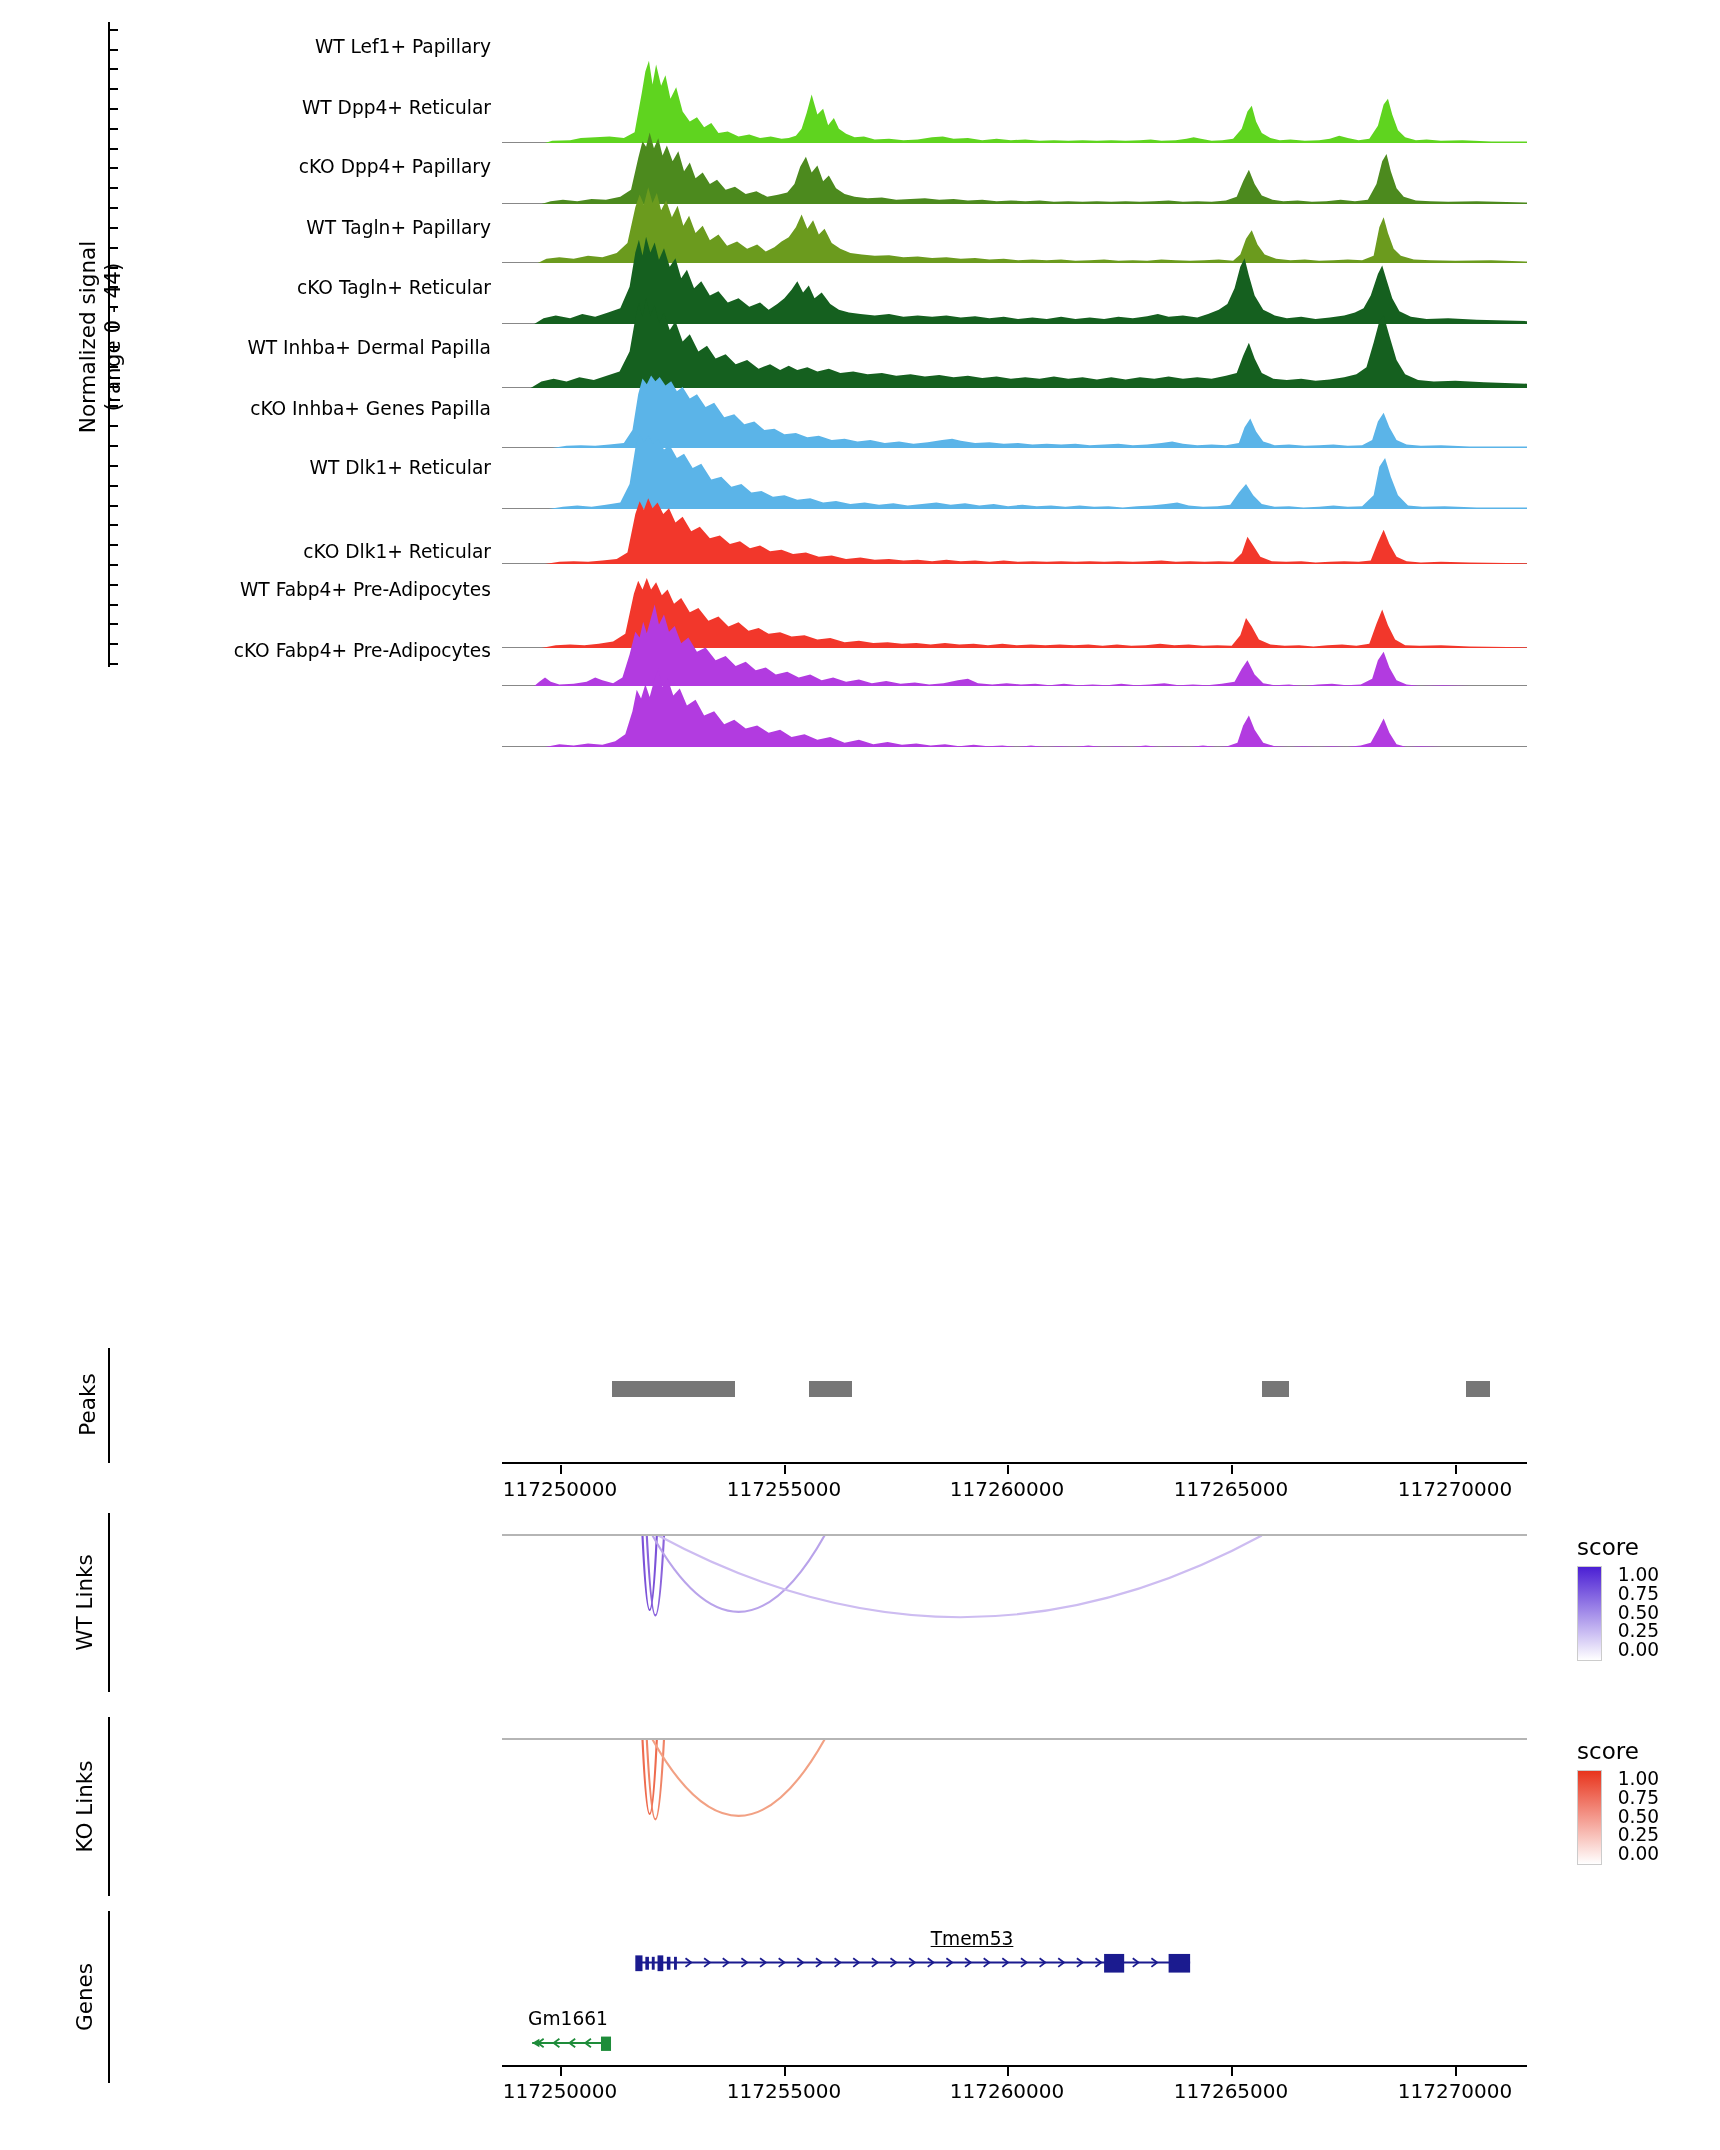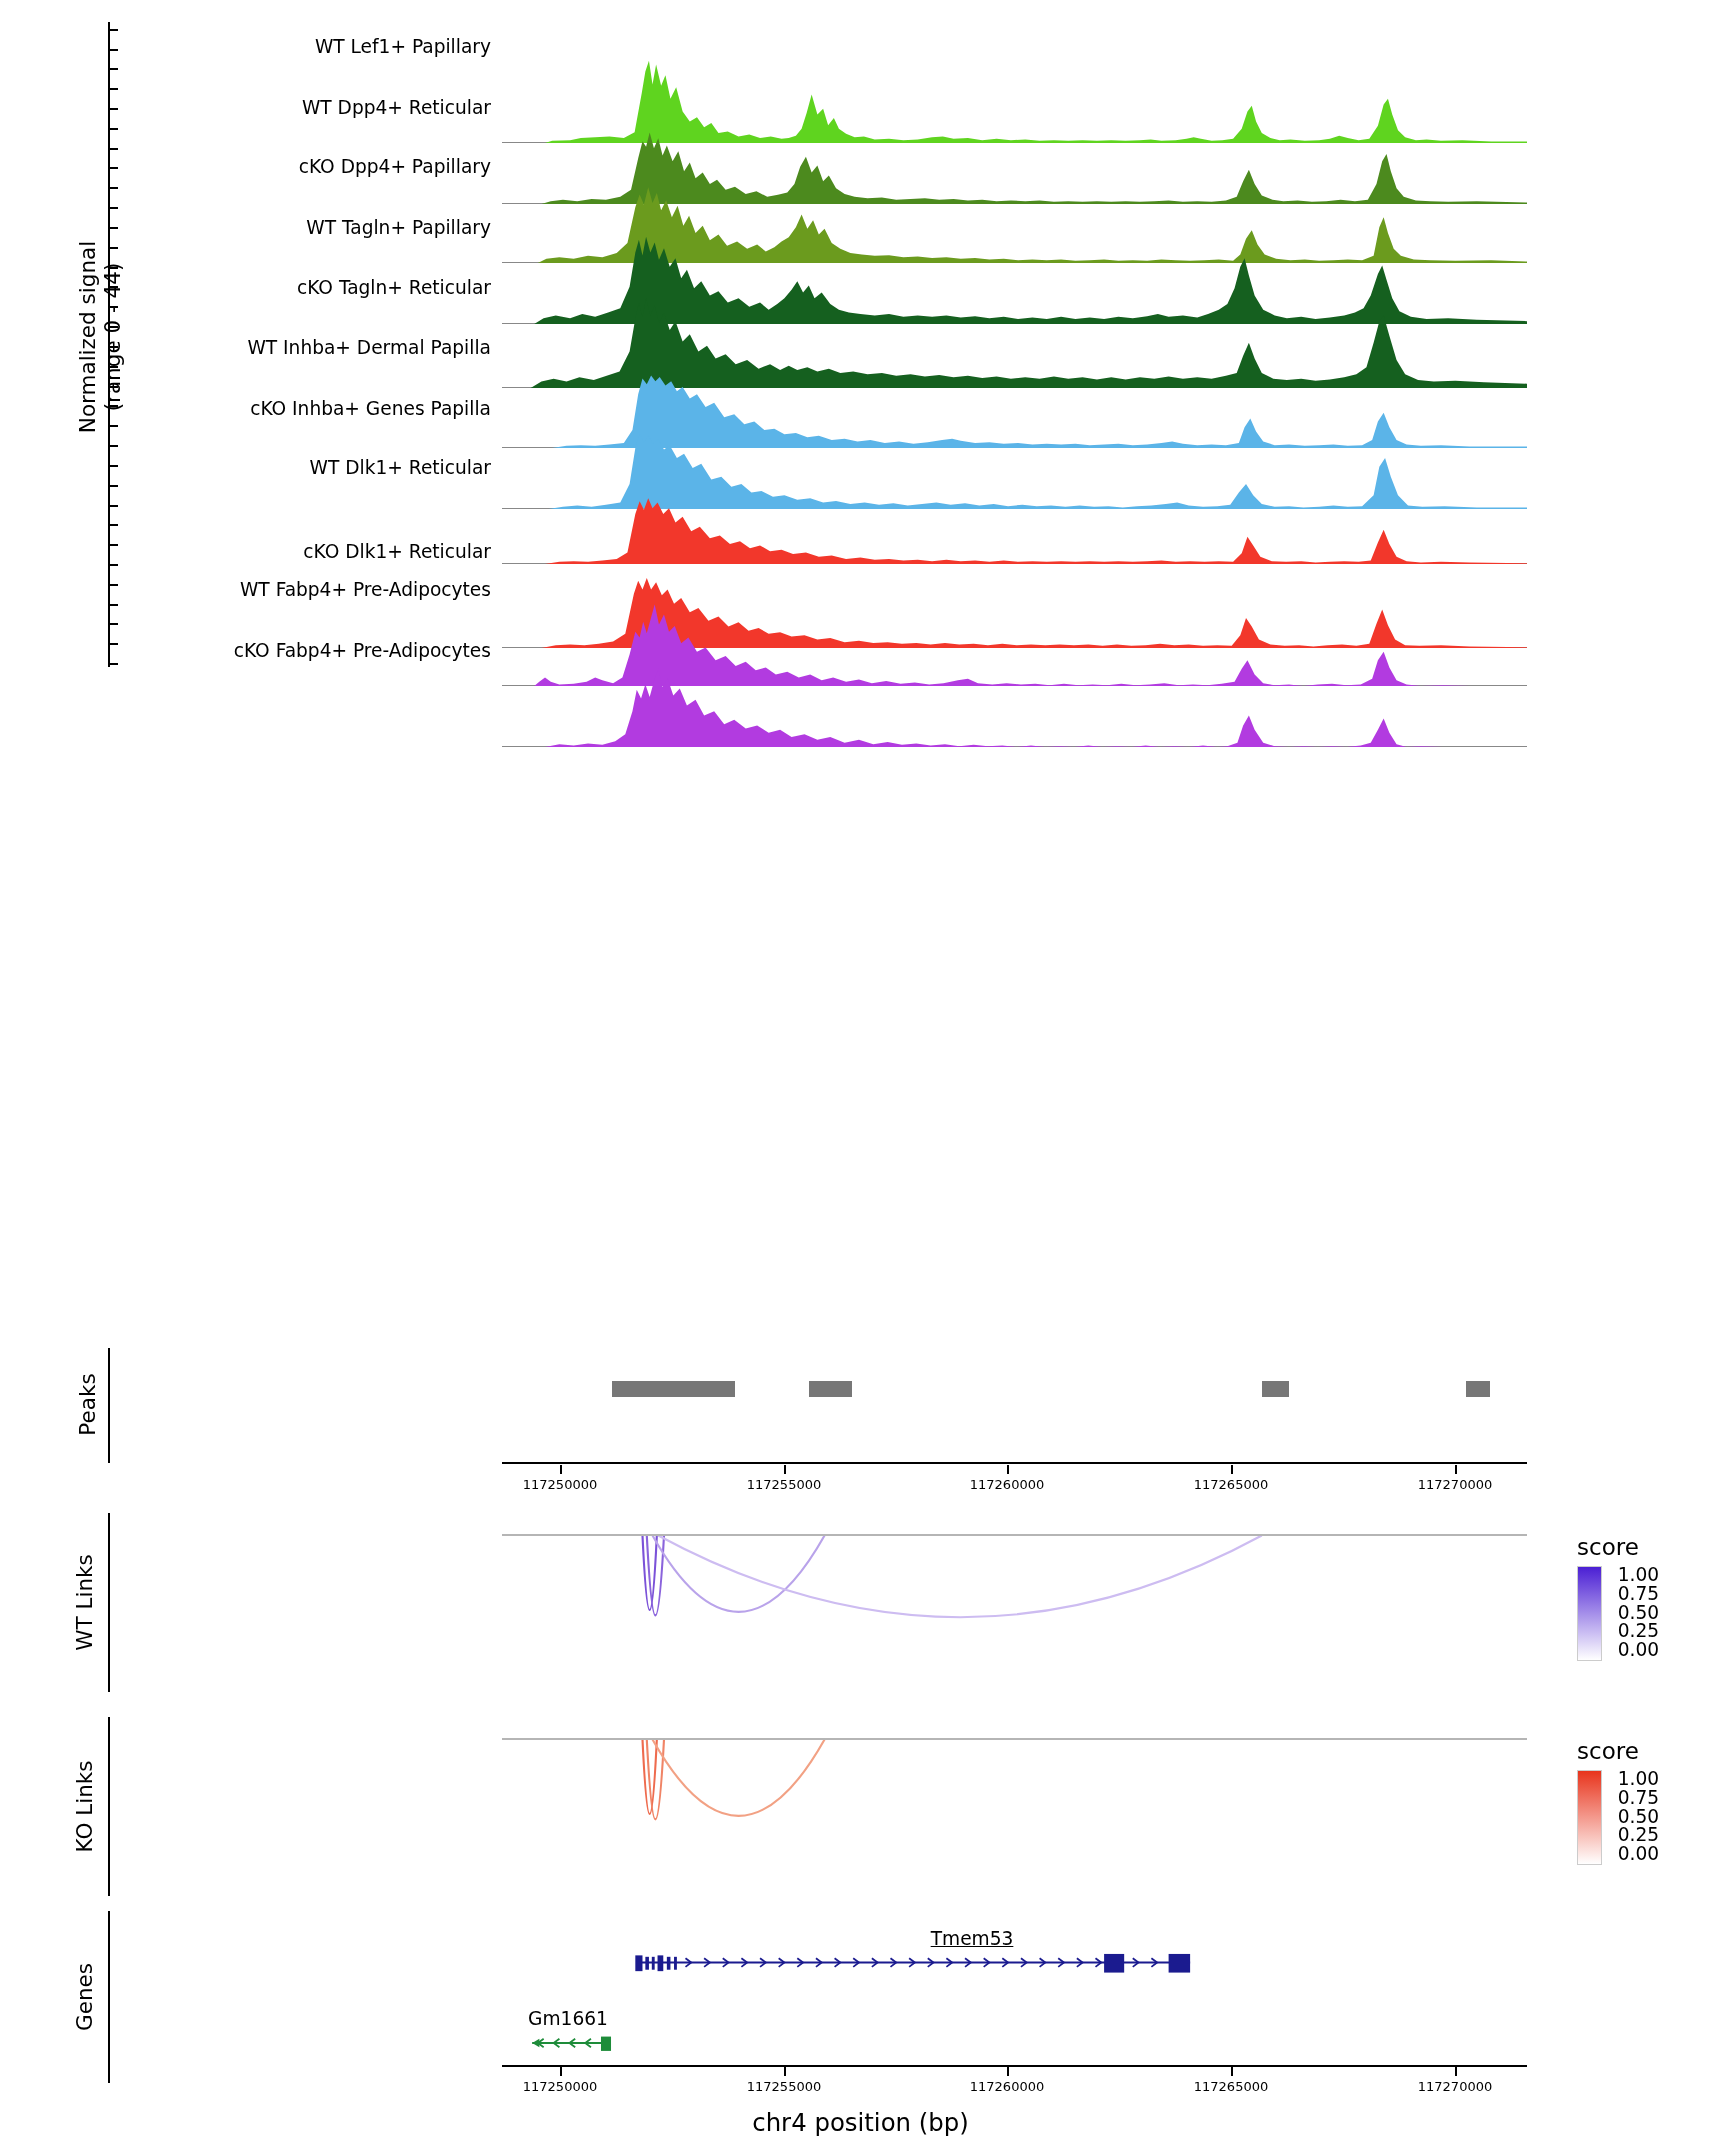--- a/index.html
+++ b/index.html
@@ -27,21 +27,21 @@
   }
   .track .base{position:absolute;left:0;right:0;bottom:0;height:1.4px;background:#888;}
   .track svg{position:absolute;left:0;bottom:0;display:block;}
 
   
   .peakbar{position:absolute;background:#777;height:16px;}
 
   
   .axis{position:absolute;left:502px;width:1025px;height:2.2px;background:#000;}
   .axtick{position:absolute;width:2.2px;height:8.6px;background:#000;}
-  .axlab{position:absolute;font-size:13px;transform:translateX(-50%);white-space:nowrap;}
+  .axlab{position:absolute;font-size:20px;transform:translateX(-50%);white-space:nowrap;}
 
   
   .linkpanel{position:absolute;left:502px;width:1025px;}
   .linkpanel .top{position:absolute;left:0;right:0;top:0;height:2.2px;background:#b5b5b5;}
 
   
   .legend{position:absolute;font-size:21.5px;}
   .legend .ttl{font-size:23px;margin-bottom:5.7px;}
   .legend .row{display:flex;align-items:center;height:18.6px;}
   .legend .lab{font-size:18.6px;margin-left:8.6px;}
@@ -314,21 +314,20 @@
     <div class="axtick" style="left:505px;"></div>
     <div class="axtick" style="left:729px;"></div>
     <div class="axtick" style="left:953px;"></div>
     <div class="axlab" style="left:58px;top:11.5px;">117250000</div>
     <div class="axlab" style="left:282px;top:11.5px;">117255000</div>
     <div class="axlab" style="left:505px;top:11.5px;">117260000</div>
     <div class="axlab" style="left:729px;top:11.5px;">117265000</div>
     <div class="axlab" style="left:953px;top:11.5px;">117270000</div>
   </div>
 
-  <div class="xtitle" style="top:2108px;left:0;">chr4 position (bp)</div>
 
 <div class="tick" style="top: 29px;"></div>
     <div class="tick" style="top: 49px;"></div>
     <div class="tick" style="top: 68px;"></div>
     <div class="tick" style="top: 88px;"></div>
     <div class="tick" style="top: 108px;"></div>
     <div class="tick" style="top: 128px;"></div>
     <div class="tick" style="top: 148px;"></div>
     <div class="tick" style="top: 167px;"></div>
     <div class="tick" style="top: 187px;"></div>

